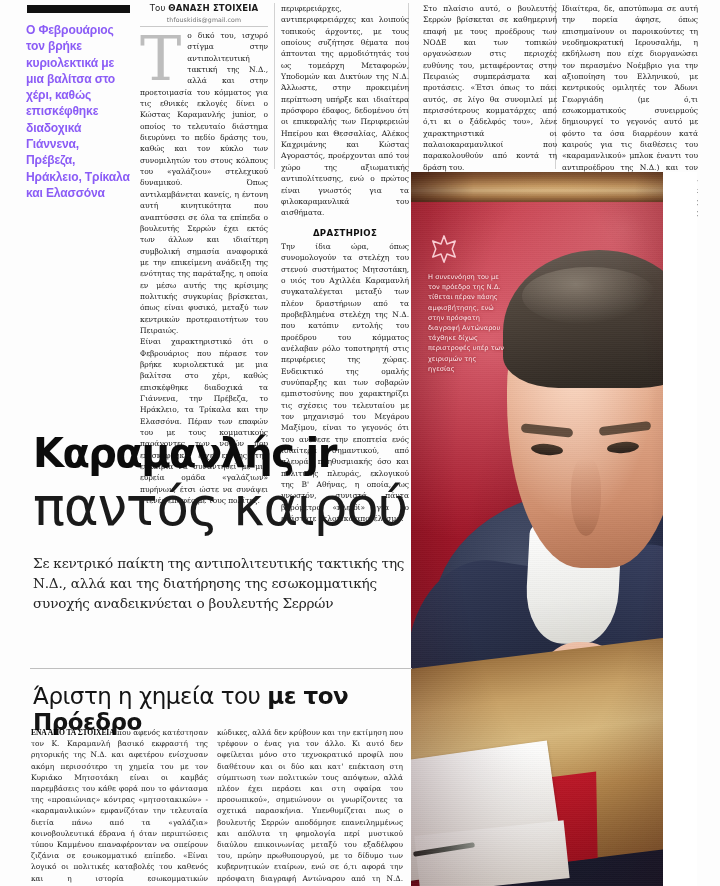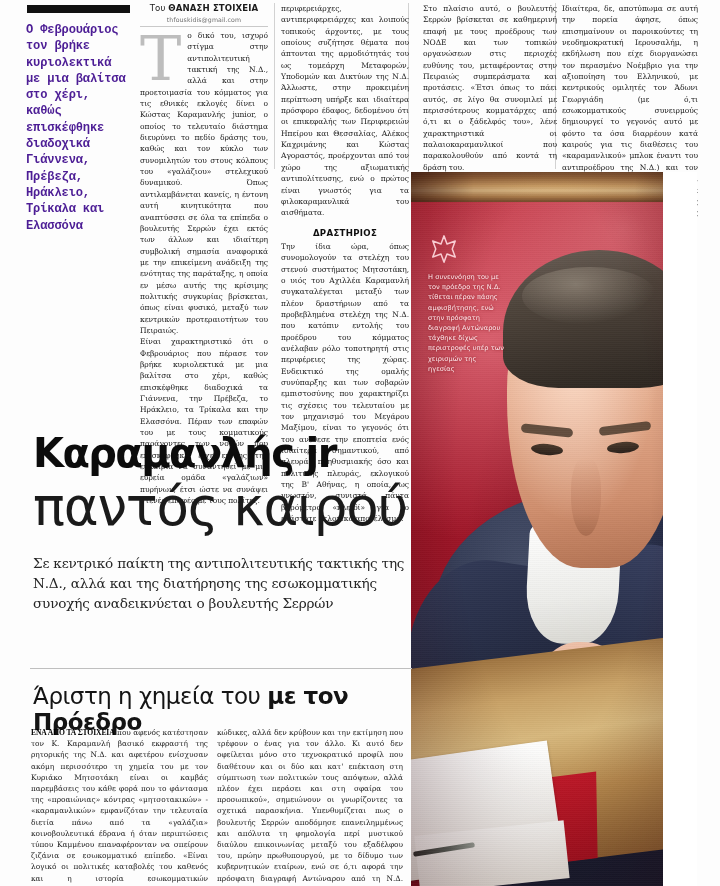--- a/index.html
+++ b/index.html
@@ -29,25 +29,25 @@
     height: 8px;
     background: #111111;
   }
 
   
   .deck {
     position: absolute;
     left: 26px;
     top: 22px;
     width: 104px;
-    font-family: Liberation Mono, monospace;
+    font-family: Liberation Sans, sans-serif;
     font-weight: bold;
     font-size: 12.1px;
     line-height: 16.3px;
-    color: #4c1d95;
+    color: #8b5cf6;
     letter-spacing: -0.15px;
   }
 
   
   .byline-wrap {
     position: absolute;
     left: 140px;
     top: 3px;
     width: 128px;
     text-align: center;

